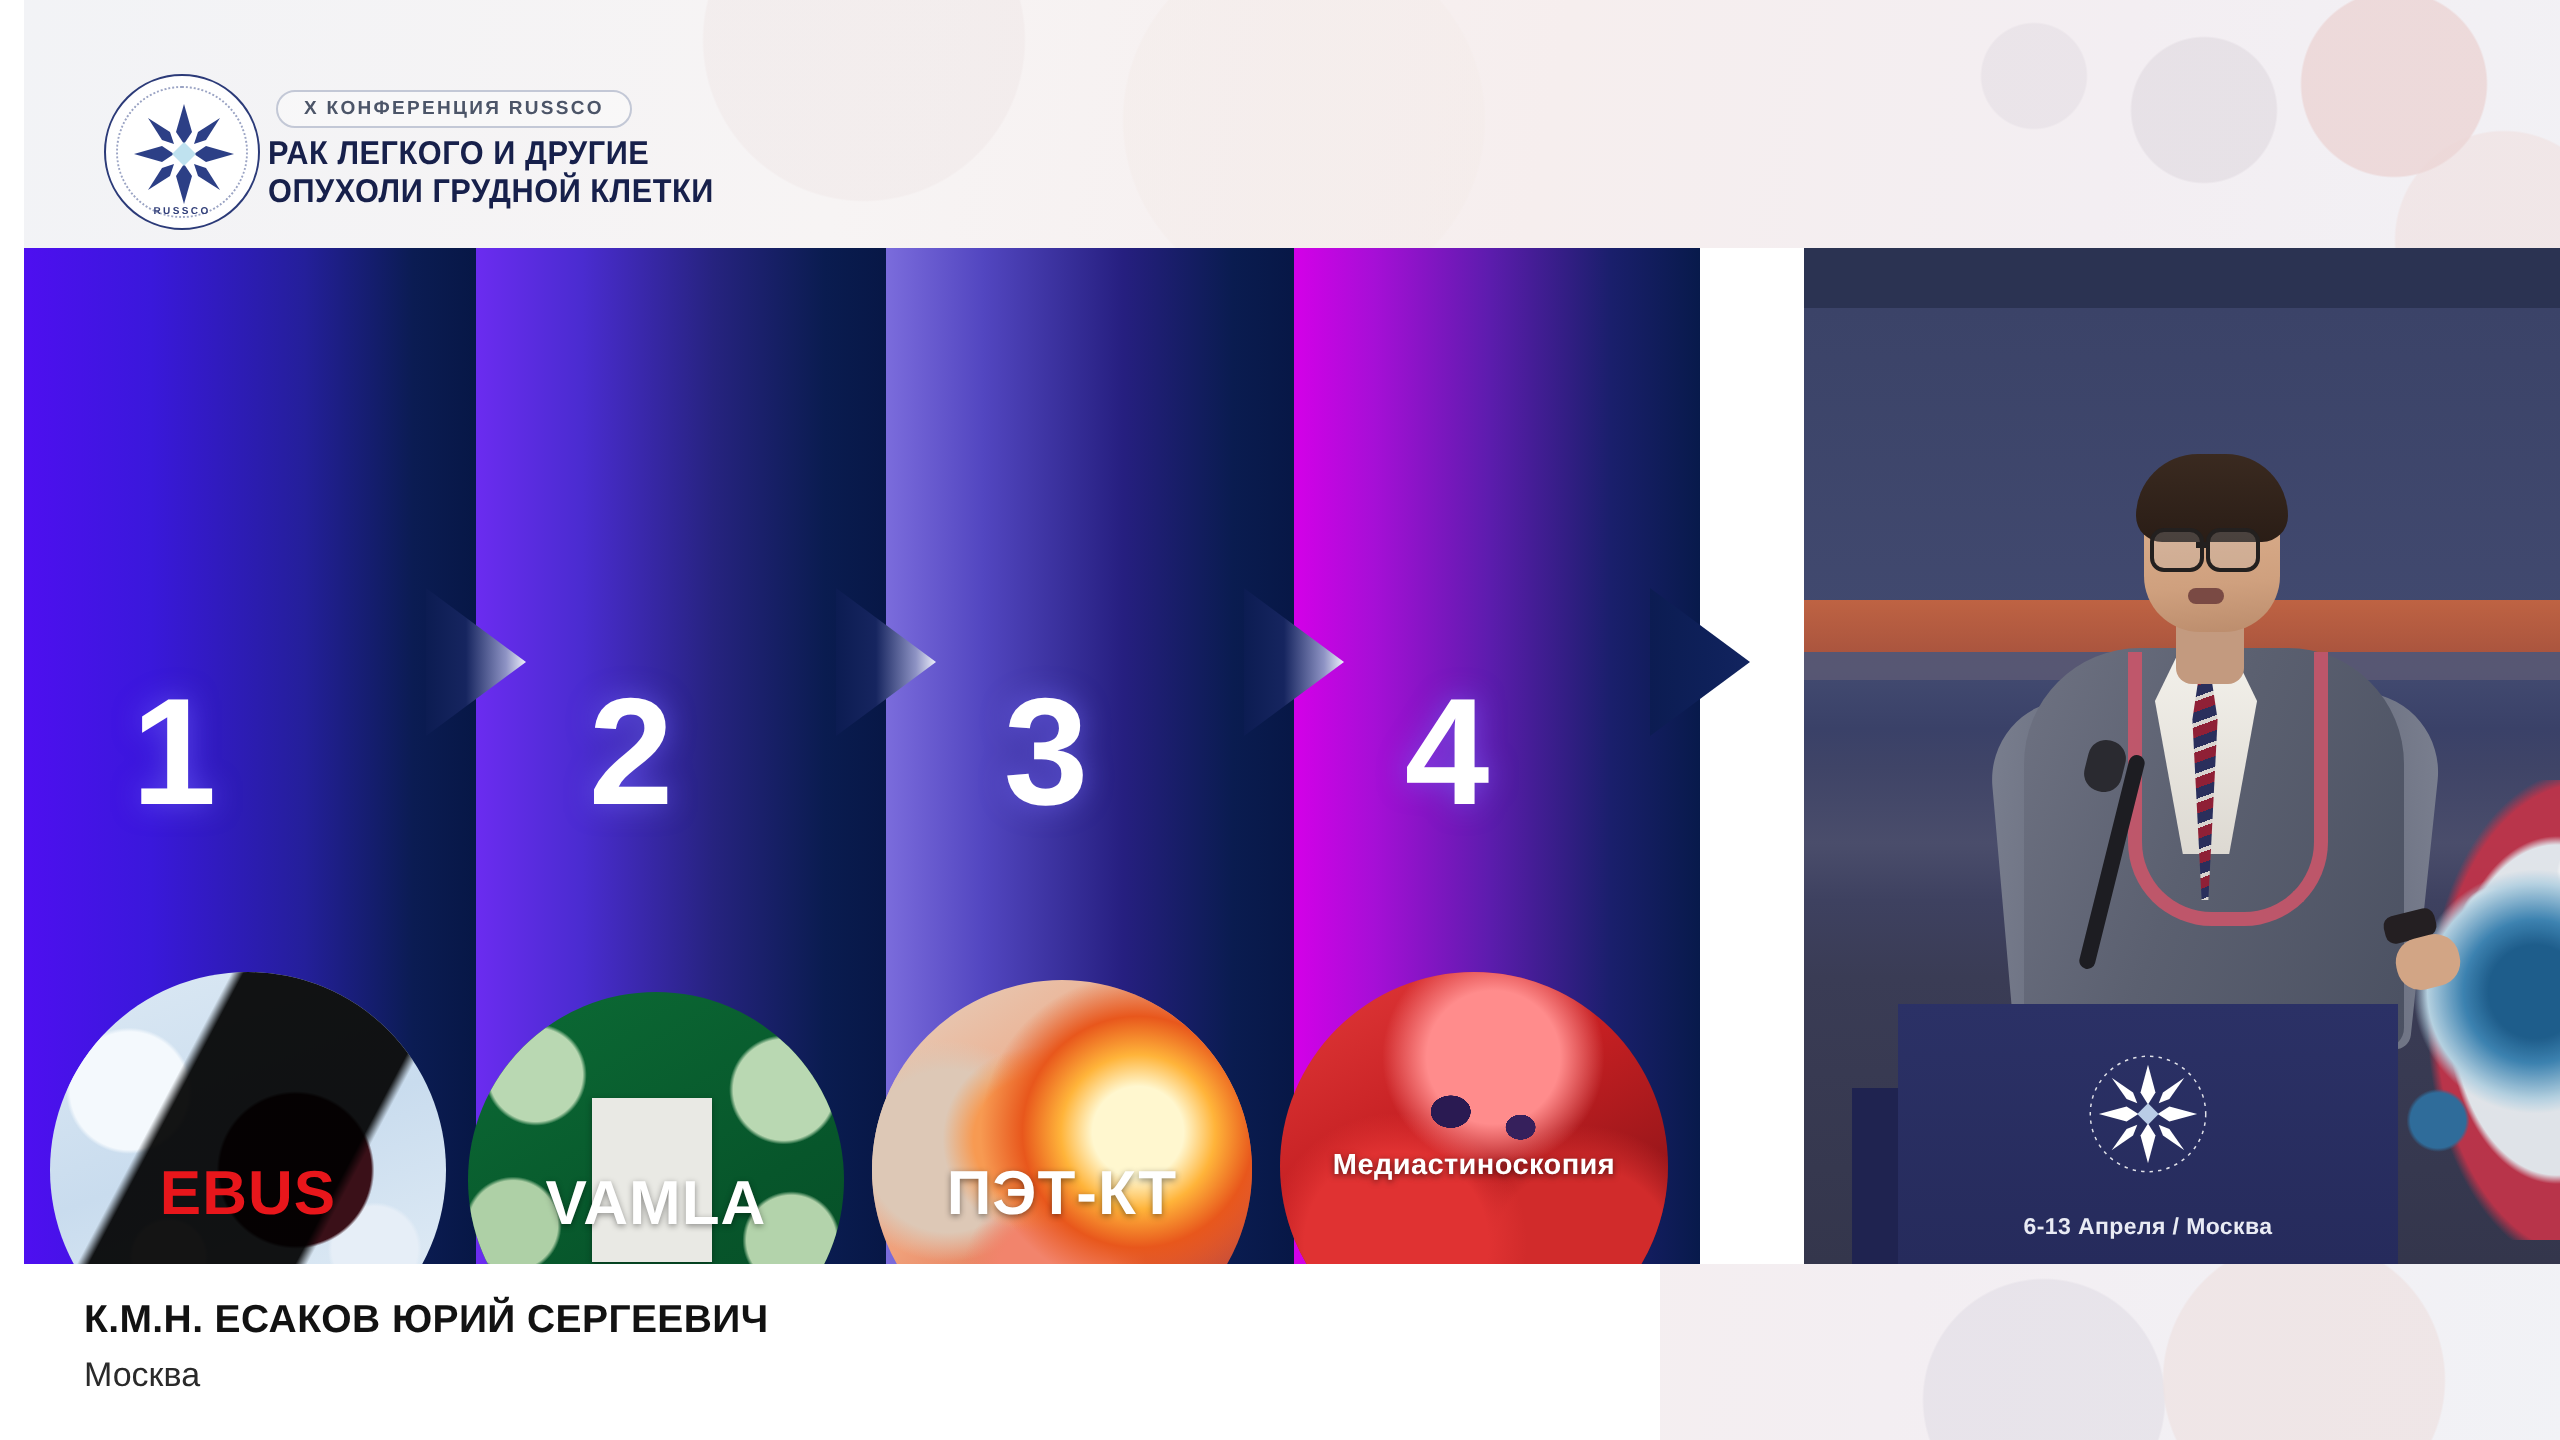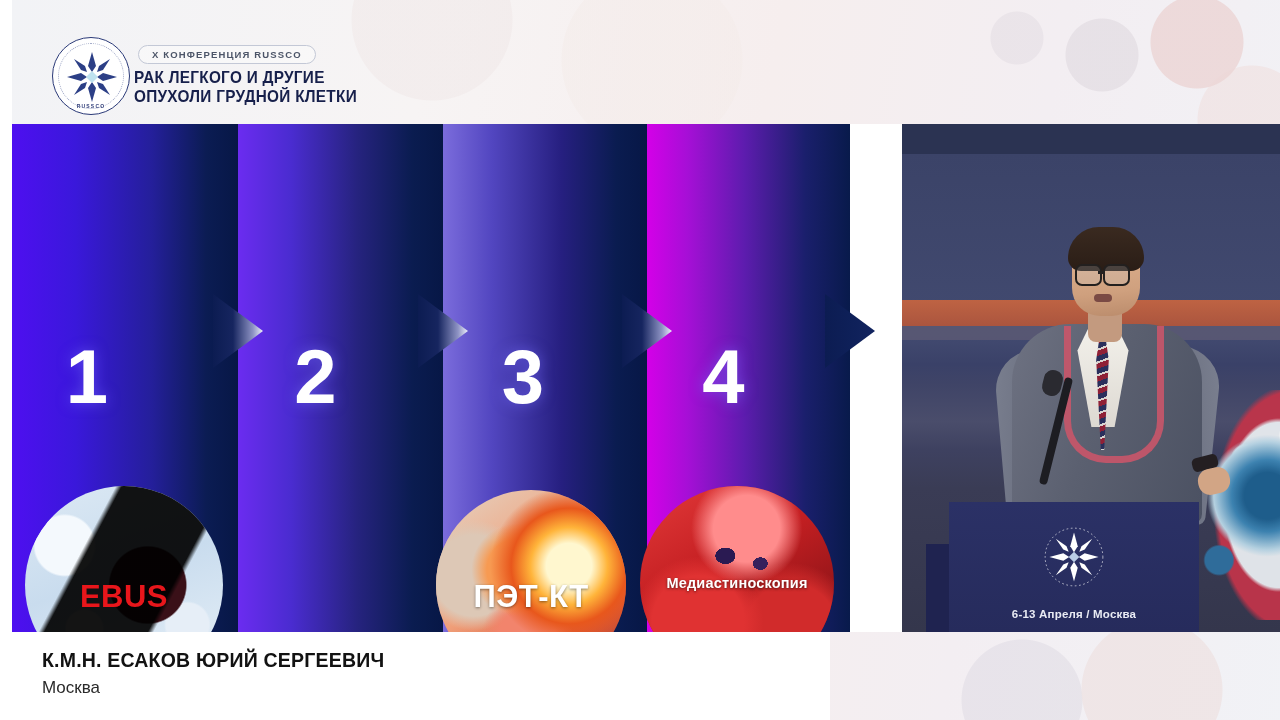--- a/index.html
+++ b/index.html
@@ -314,20 +314,26 @@
       </div>
     <div class="chev" id="chev4">
         <div class="back"></div>
       </div>
 
     <div class="circle c1">
       <div class="img-ebus"></div>
       <div class="clabel">EBUS</div>
     </div>
 
+    <div class="circle c2">
+      <div class="img-vamla">
+          <div class="paper"></div>
+        </div>
+      <div class="clabel">VAMLA</div>
+    </div>
 
     <div class="circle c4">
       <div class="img-med"></div>
       <div class="clabel">Медиастиноскопия</div>
     </div>
 
     <div class="circle c3">
       <div class="img-pet"></div>
       <div class="clabel">ПЭТ-КТ</div>
     </div>

